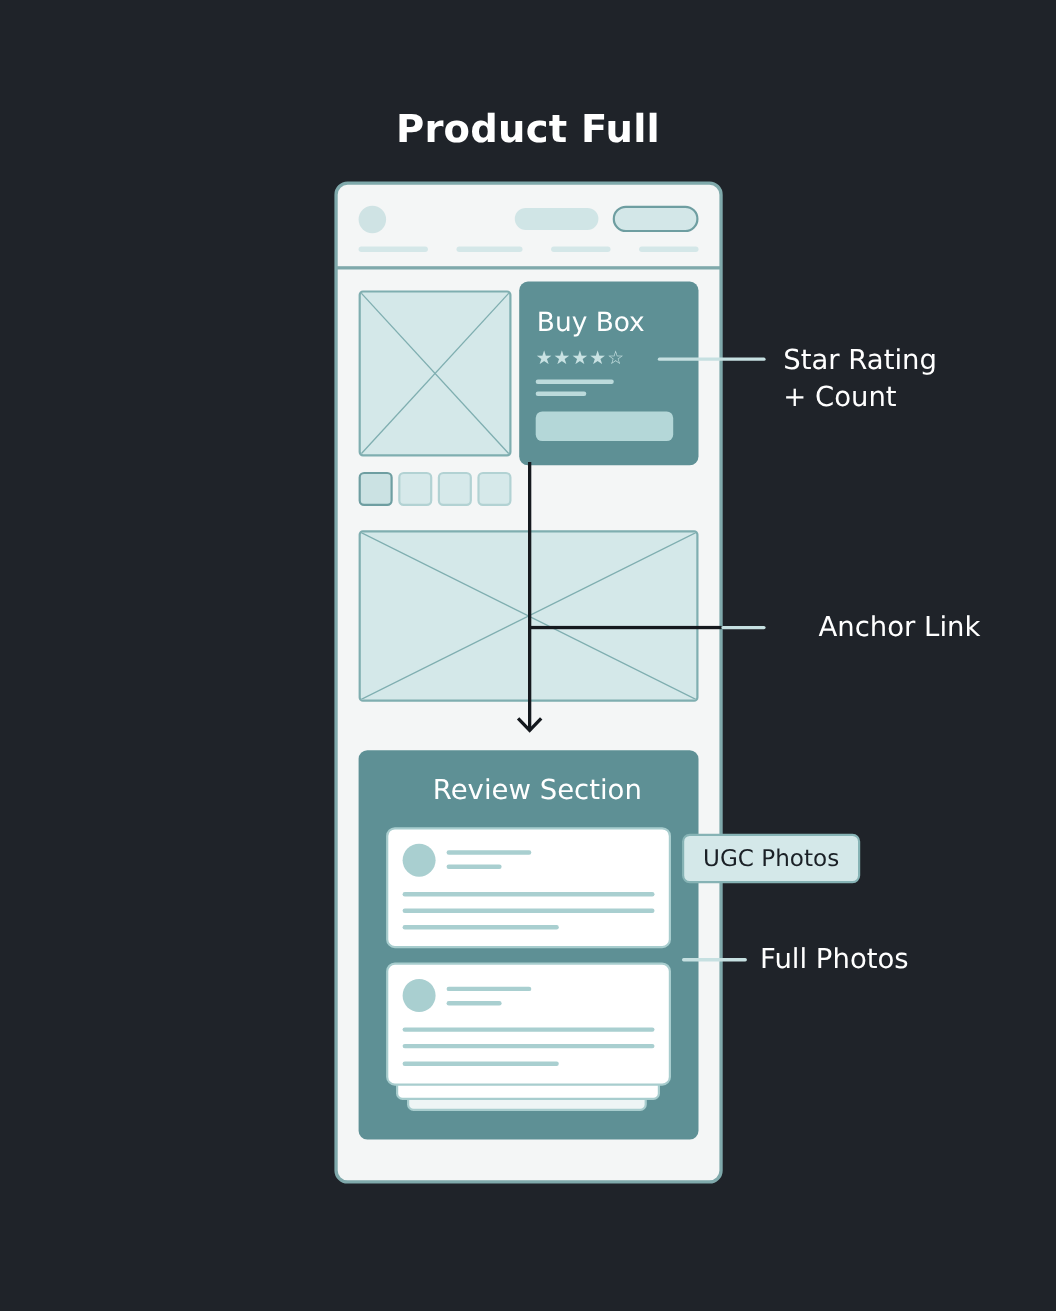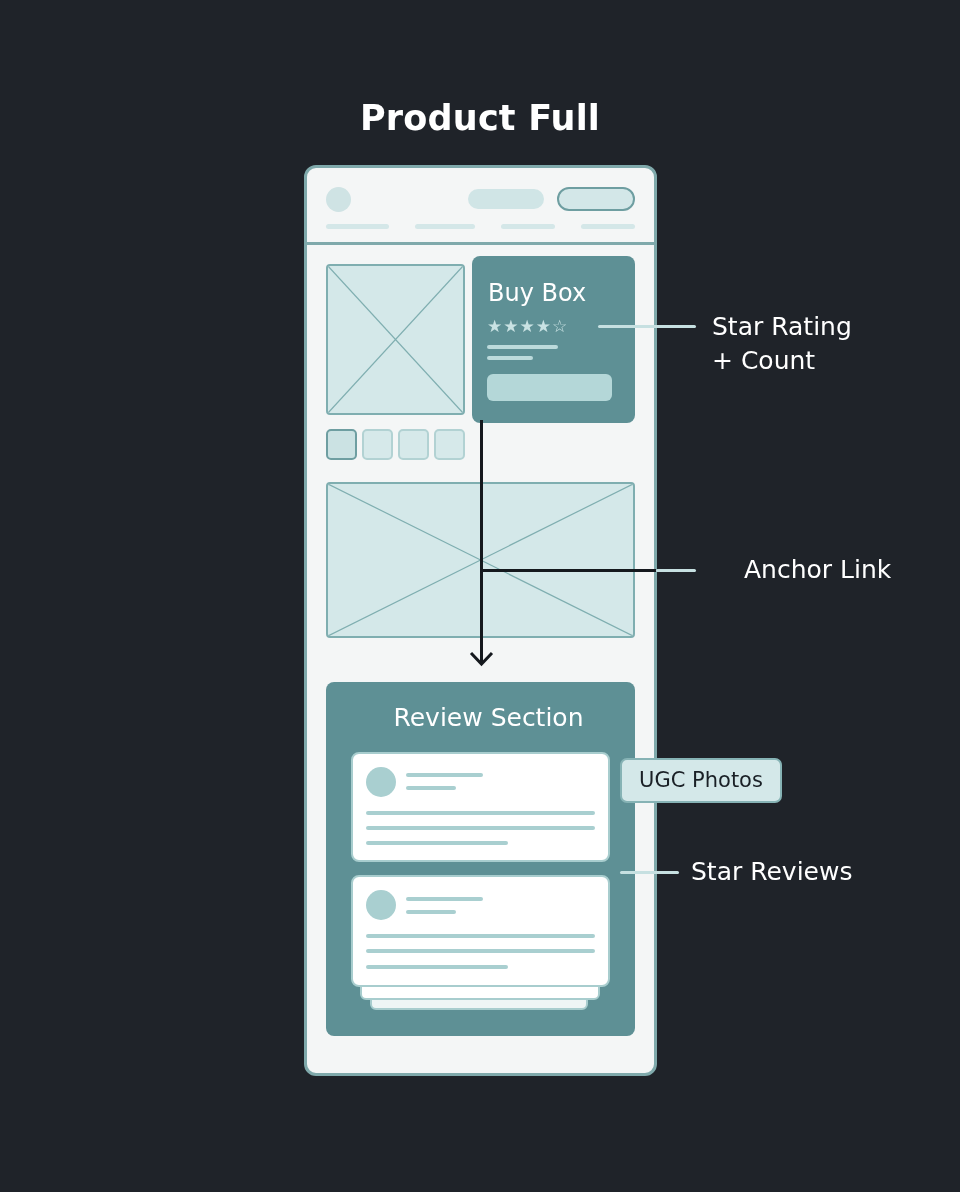--- a/index.html
+++ b/index.html
@@ -104,13 +104,13 @@
 <div class="abs avatar" style="left:366px;top:890px;"></div>
 <div class="abs tline" style="left:406px;top:897px;width:77px;"></div>
 <div class="abs tline" style="left:406px;top:910px;width:50px;"></div>
 <div class="abs tline" style="left:366px;top:934px;width:229px;"></div>
 <div class="abs tline" style="left:366px;top:949px;width:229px;"></div>
 <div class="abs tline" style="left:366px;top:965px;width:142px;"></div>
 
 <div class="abs tag">UGC Photos</div>
 
 <div class="abs leader" style="left:620px;top:871px;width:59px;"></div>
-<div class="abs callout" style="left:691px;top:855px;">Star Reviews</div>
+<div class="abs callout" style="left:691px;top:855px;">Full Photos</div>
 
 </body></html>

